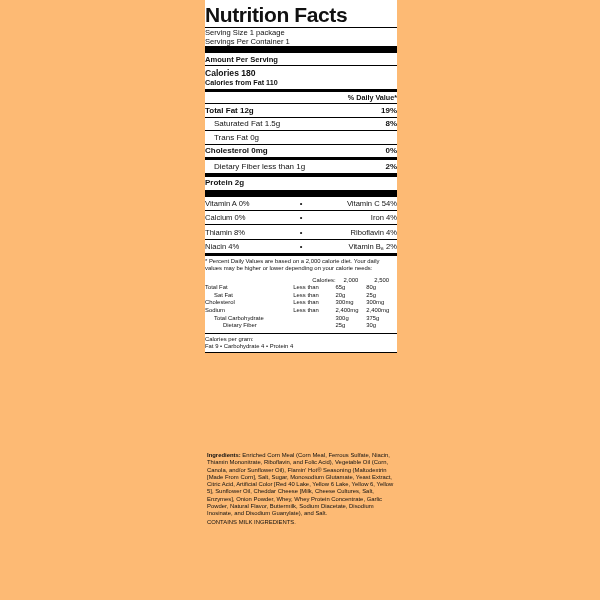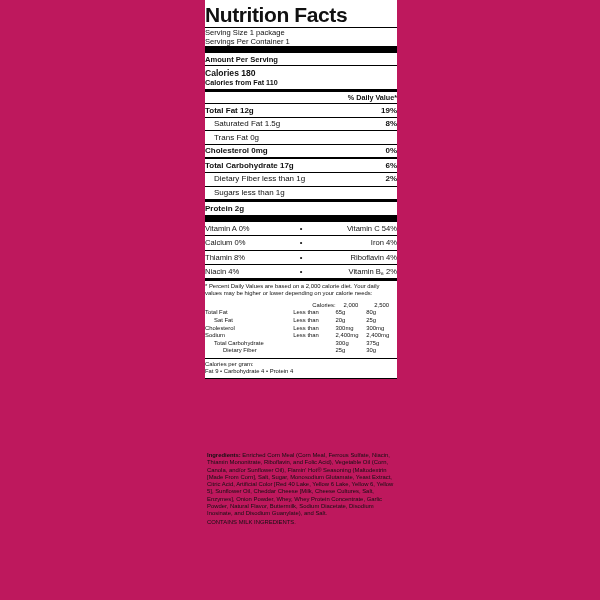--- a/index.html
+++ b/index.html
@@ -6,21 +6,21 @@
   body{
     width:600px;height:600px;
     background:#ffffff;
     font-family:"Liberation Sans", sans-serif;
     color:#111111;
     overflow:hidden;
   }
   .page{
     position:relative;
     width:600px;height:600px;
-    background:#be185d;
+    background:#fdba74;
   }
   .label{
     position:absolute;
     left:205px;top:0px;
     width:192px;
     background:#ffffff;
     padding:2px 0 0 0;
   }
   .title{
     font-size:21px;
@@ -132,36 +132,28 @@
     <div class="rule-hair"></div>
 
     <div class="row b">
       <span>Cholesterol 0mg</span>
       <span>0%</span>
     </div>
     <div class="rule-hair"></div>
 
     <div class="rule-hair"></div>
 
-    <div class="row b">
-      <span>Total Carbohydrate 17g</span>
-      <span>6%</span>
-    </div>
     <div class="rule-hair"></div>
 
     <div class="row">
       <span class="ind1">Dietary Fiber less than 1g</span>
       <span style="font-weight:bold">2%</span>
     </div>
     <div class="rule-hair"></div>
 
-    <div class="row">
-      <span class="ind1">Sugars less than 1g</span>
-      <span></span>
-    </div>
 
     <div class="rule-med"></div>
 
     <div class="row b">
       <span>Protein 2g</span>
       <span></span>
     </div>
 
     <div class="rule-thick"></div>
 

